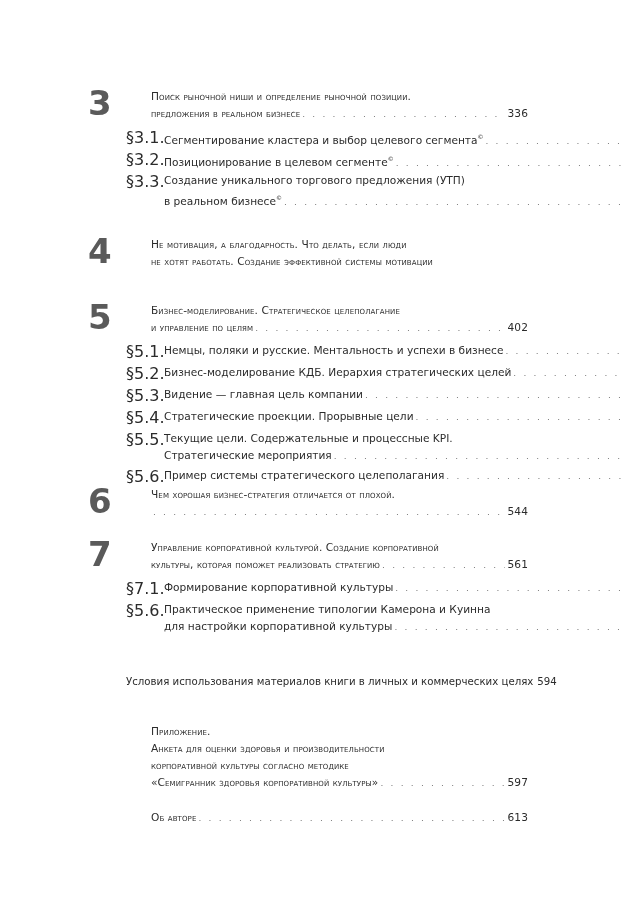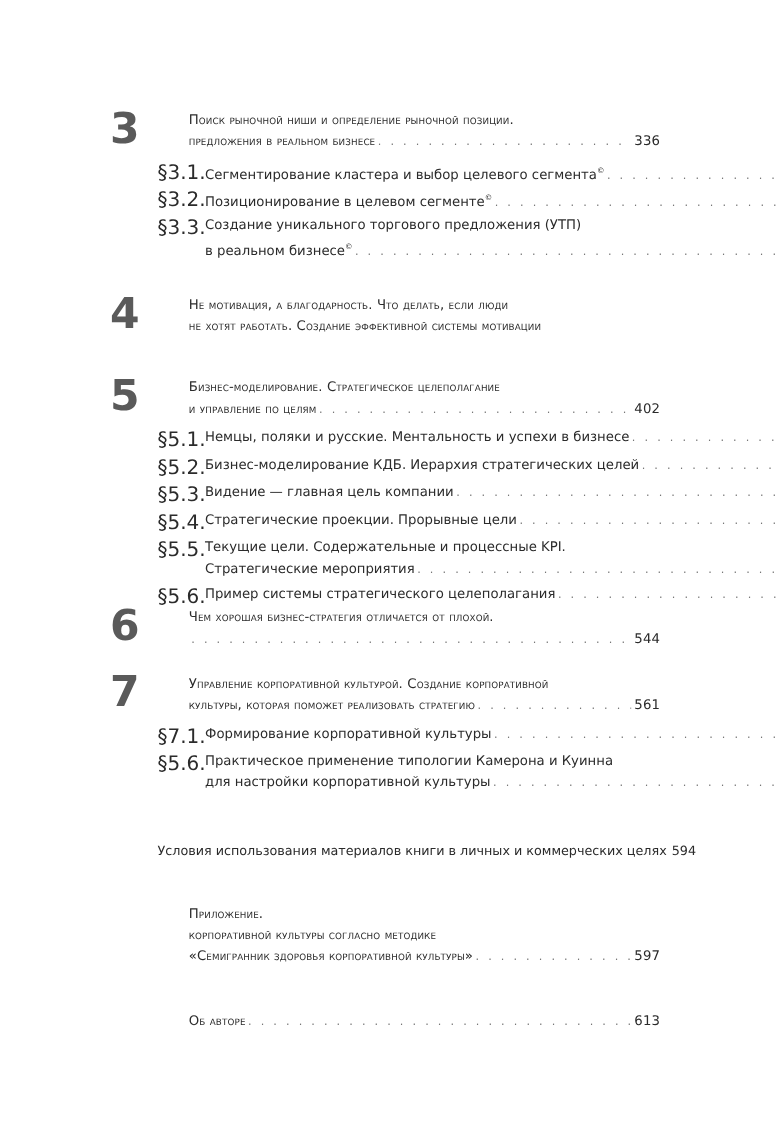--- a/index.html
+++ b/index.html
@@ -207,20 +207,21 @@
           <span class="txt">Условия использования материалов книги в личных и коммерческих целях</span>
           <span class="dots"></span>
           <span class="pg">594</span>
         </div>
     </div>
   </div>
 
   <div class="chapter" style="top:723px;">
     <div class="ctitle">
       <div class="line sc">Приложение.</div>
+      <div class="line sc">Анкета для оценки здоровья и производительности</div>
       <div class="line sc">корпоративной культуры согласно методике</div>
       <div class="line sc lead">
           <span class="txt">«Семигранник здоровья корпоративной культуры»</span>
           <span class="dots"></span>
           <span class="pg">597</span>
         </div>
     </div>
   </div>
 
   <div class="chapter" style="top:809px;">

